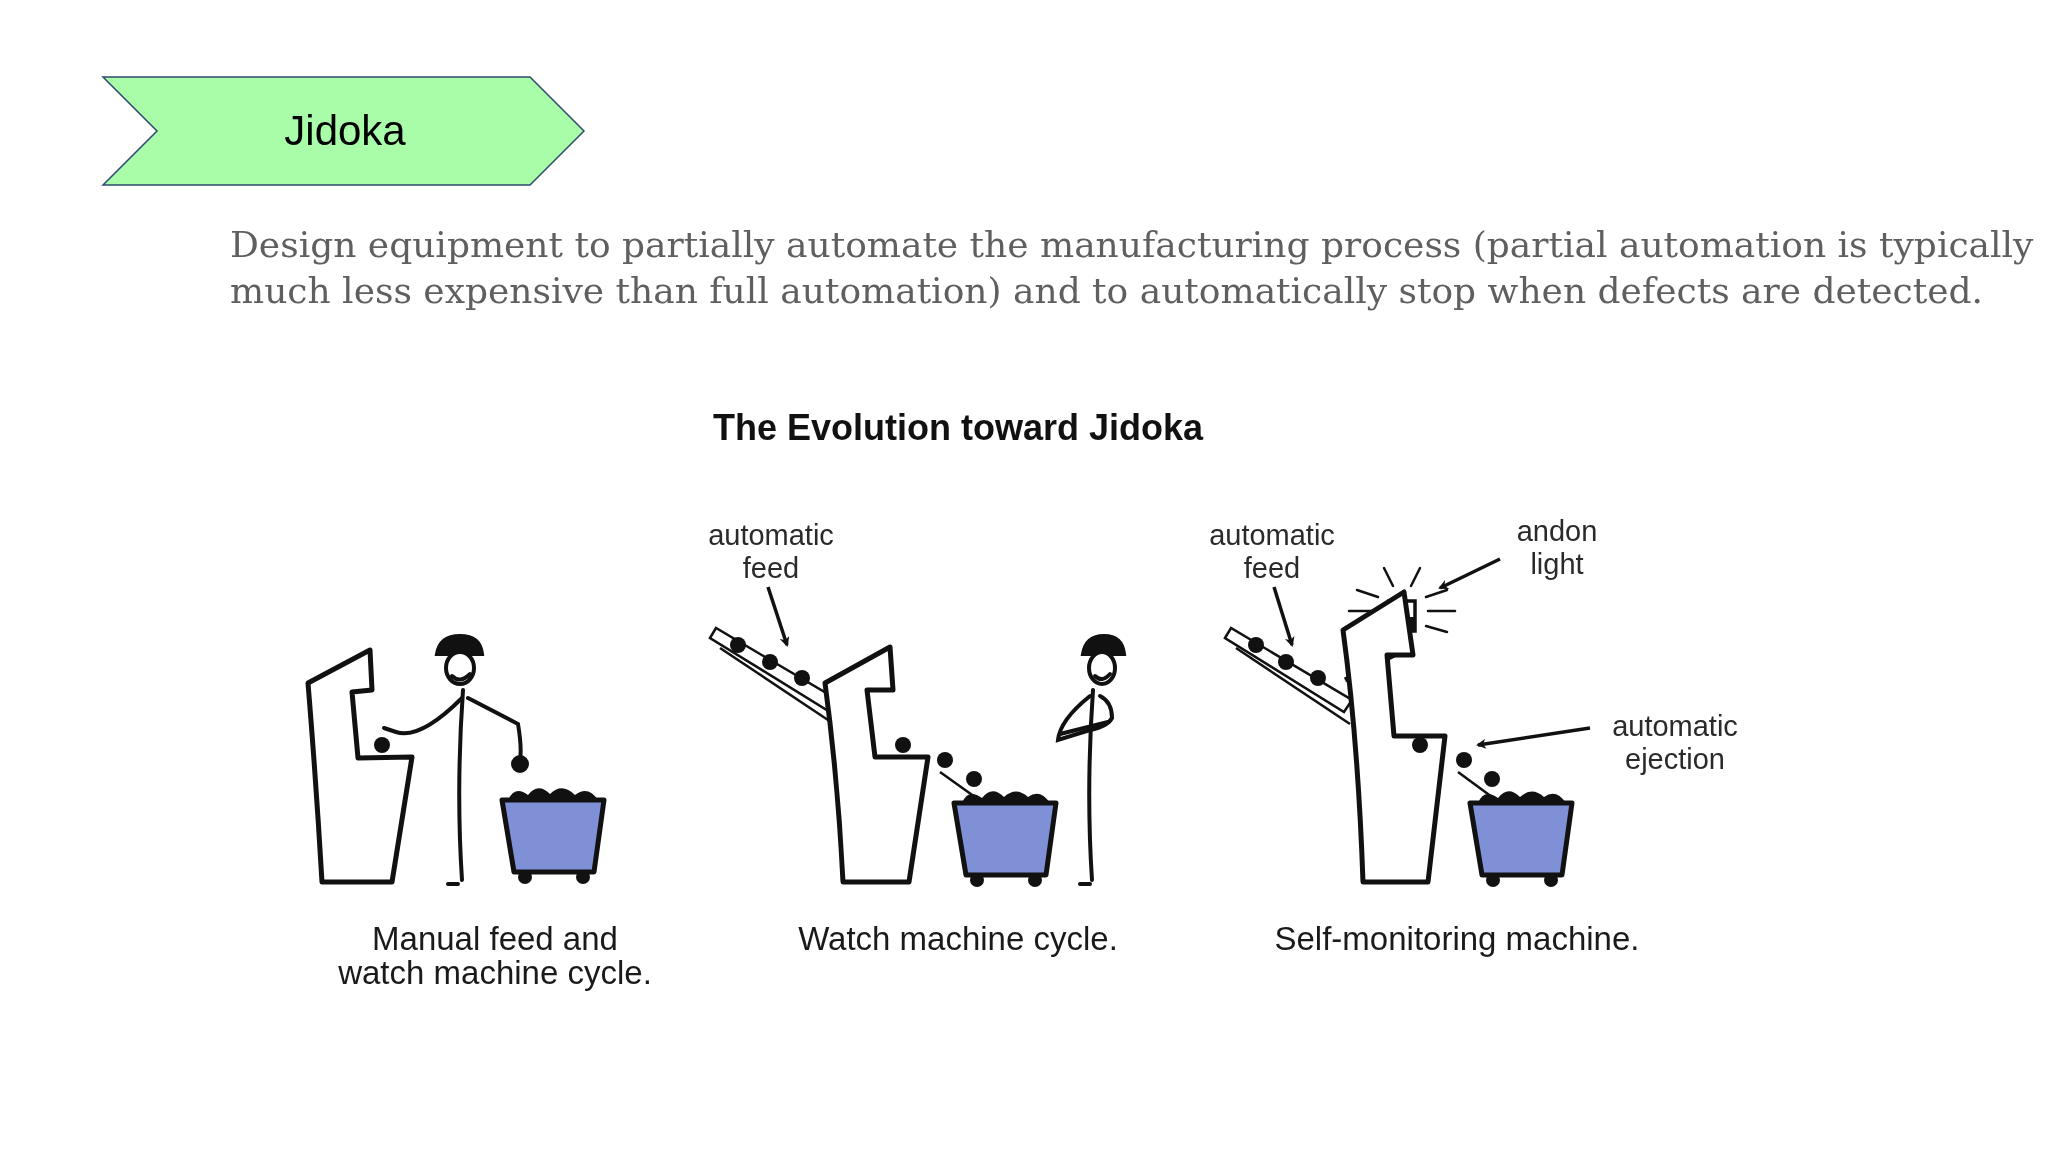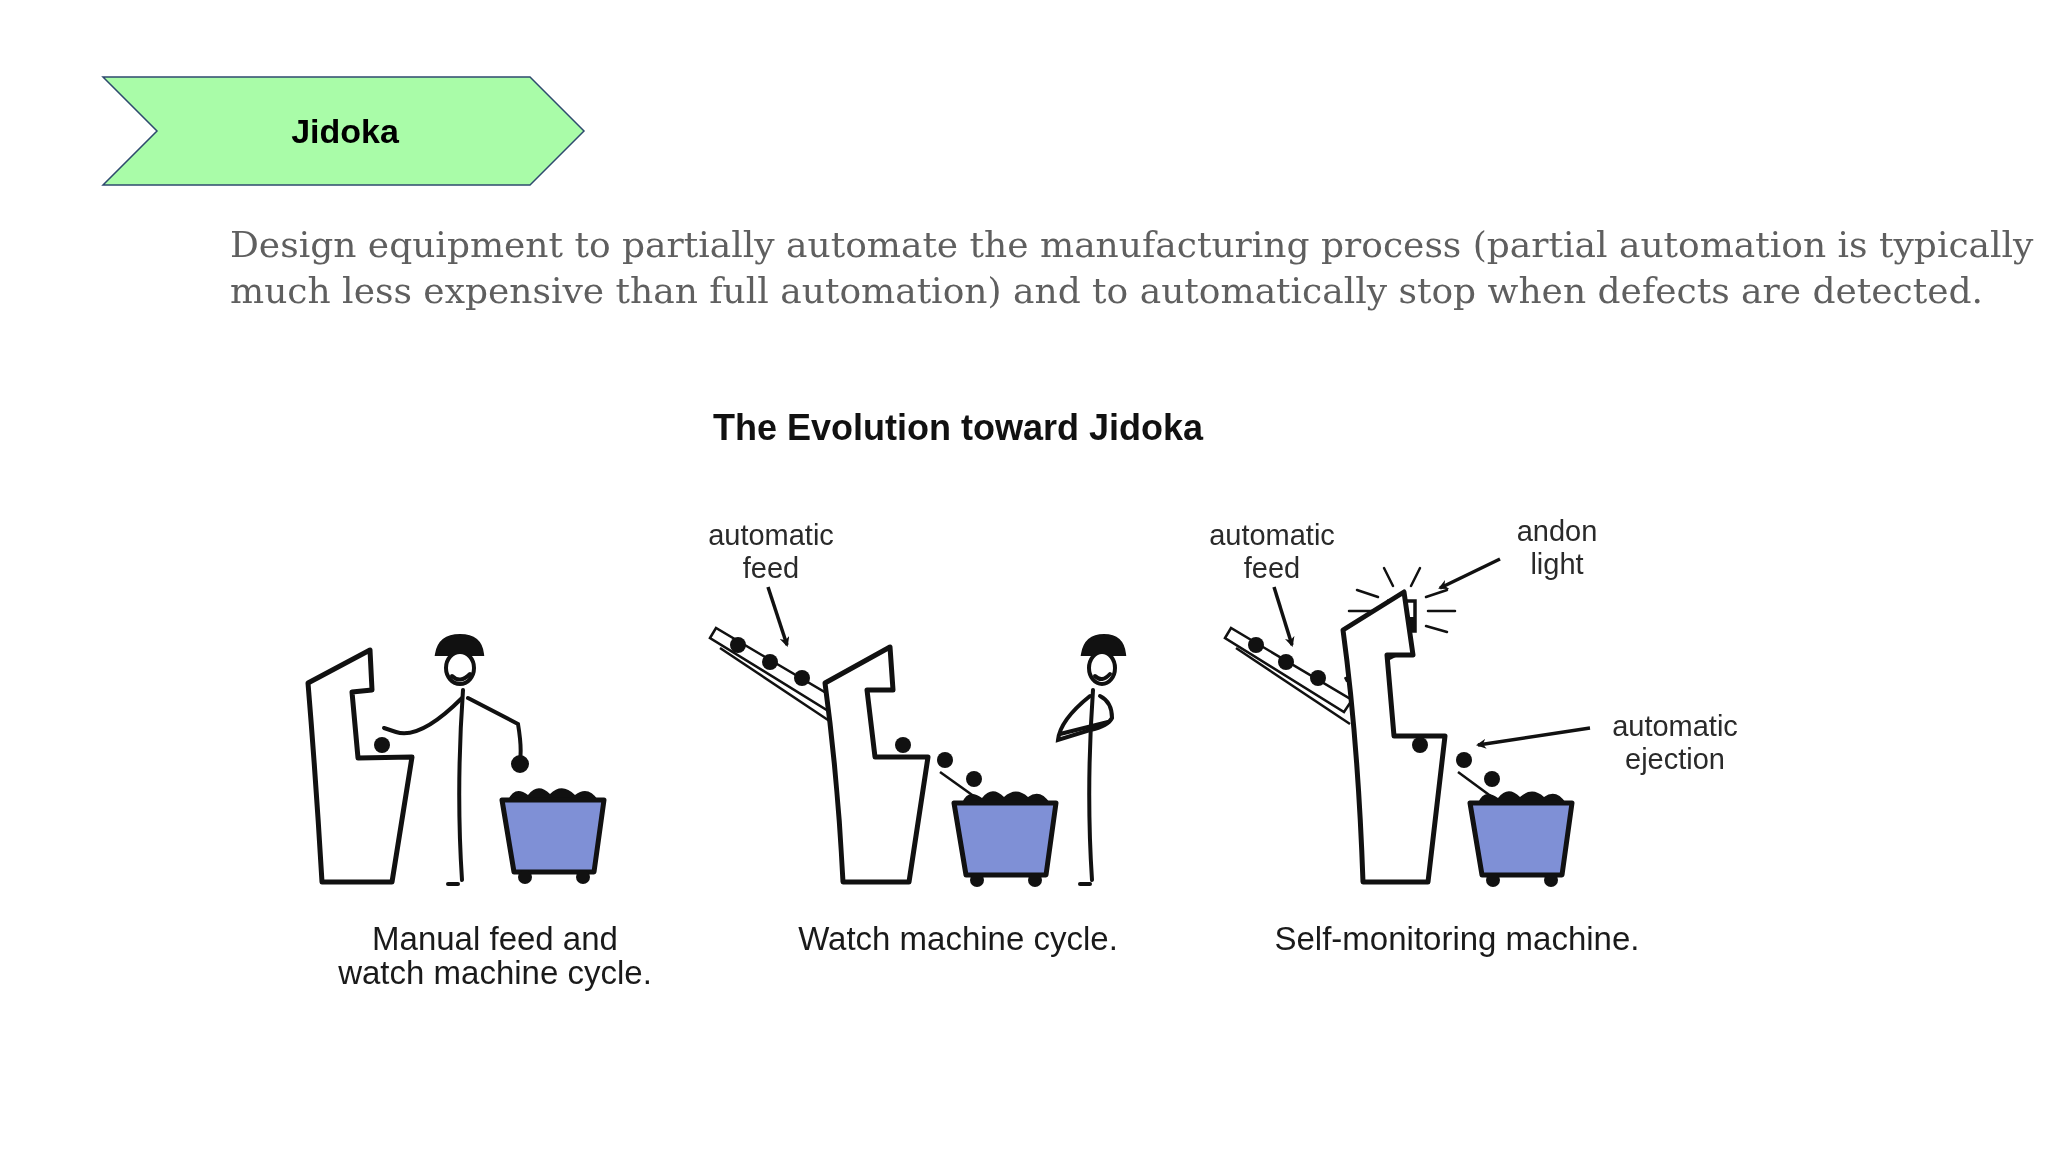--- a/index.html
+++ b/index.html
@@ -1,21 +1,21 @@
 <!DOCTYPE html>
 <html><head>
   <meta charset="utf-8">
   <style>
     html, body { margin: 0; padding: 0; background: #ffffff; }
     body { width: 2048px; height: 1152px; position: relative; overflow: hidden; }
     .chevron { position: absolute; left: 0; top: 0; }
     .chevron-title {
       position: absolute; left: 160px; top: 76px; width: 370px; height: 110px;
       display: flex; align-items: center; justify-content: center;
-      font-family: "Liberation Sans", sans-serif; font-weight: bold; font-size: 34px; color: #000;
+      font-family: "Liberation Sans", sans-serif; font-weight: normal; font-size: 42px; color: #000;
     }
     .description {
       position: absolute; left: 230px; top: 222px; width: 1720px;
       text-align: center; color: #5f5f5f;
       font-family: "DejaVu Serif", serif; font-size: 36px; line-height: 46px;
     }
     .description span { display: block; white-space: nowrap; }
     .diagram { position: absolute; left: 0; top: 0; }
     .diagram text { font-family: "Liberation Sans", sans-serif; }
     .lbl { fill: #2a2a2a; font-size: 29px; }

